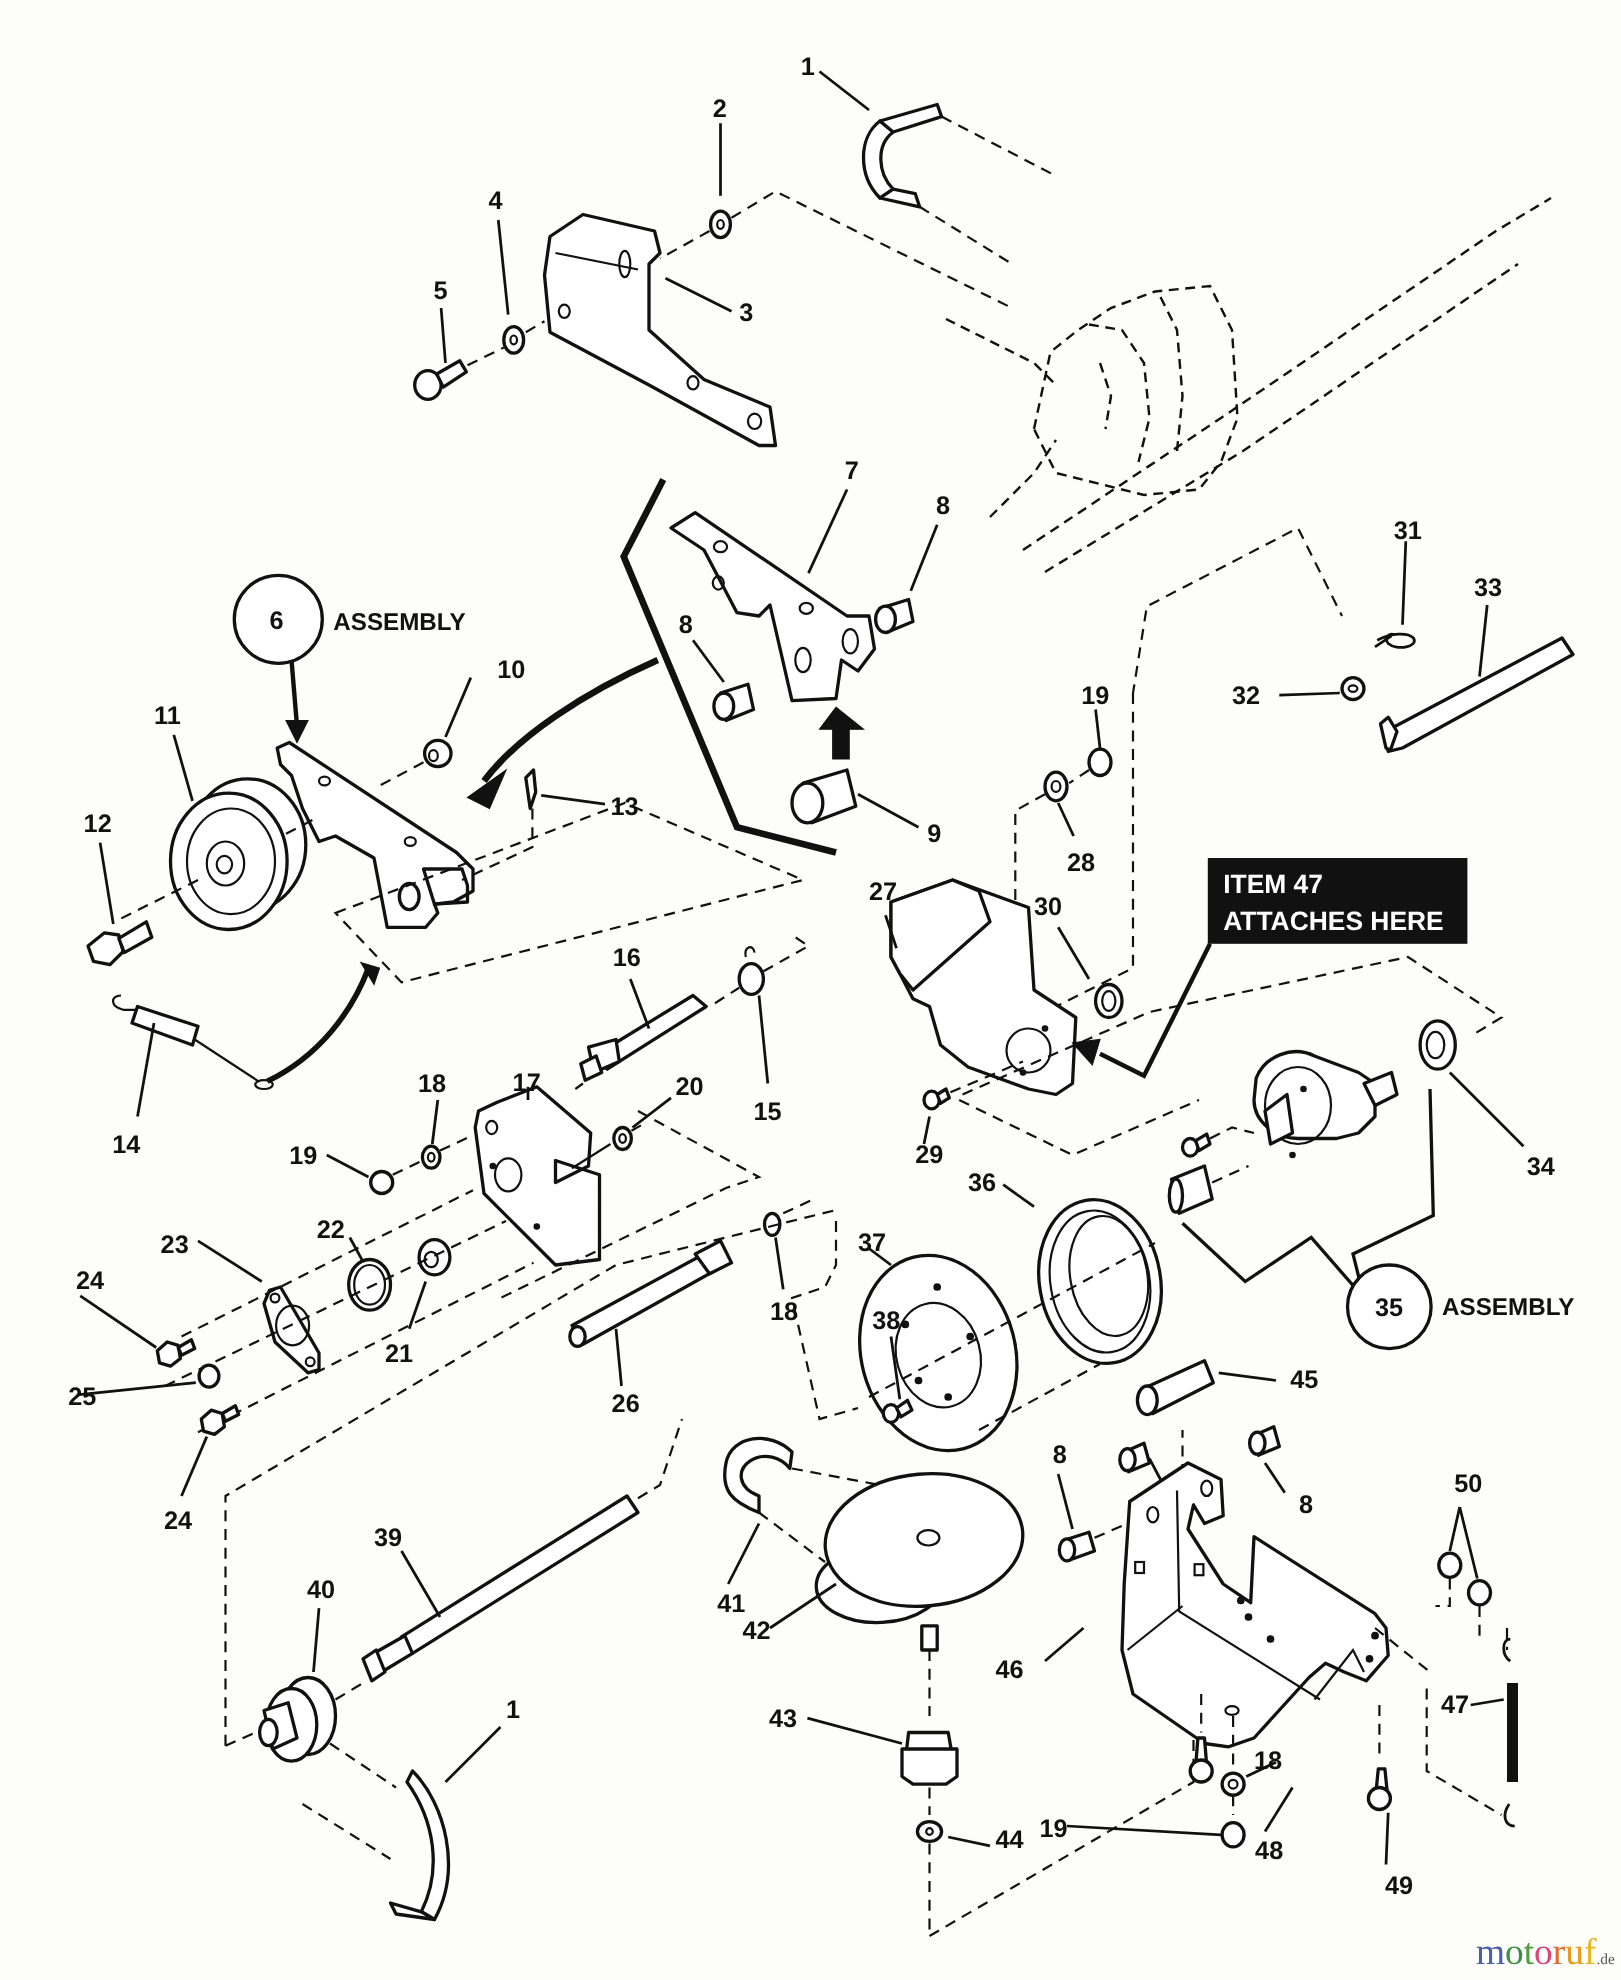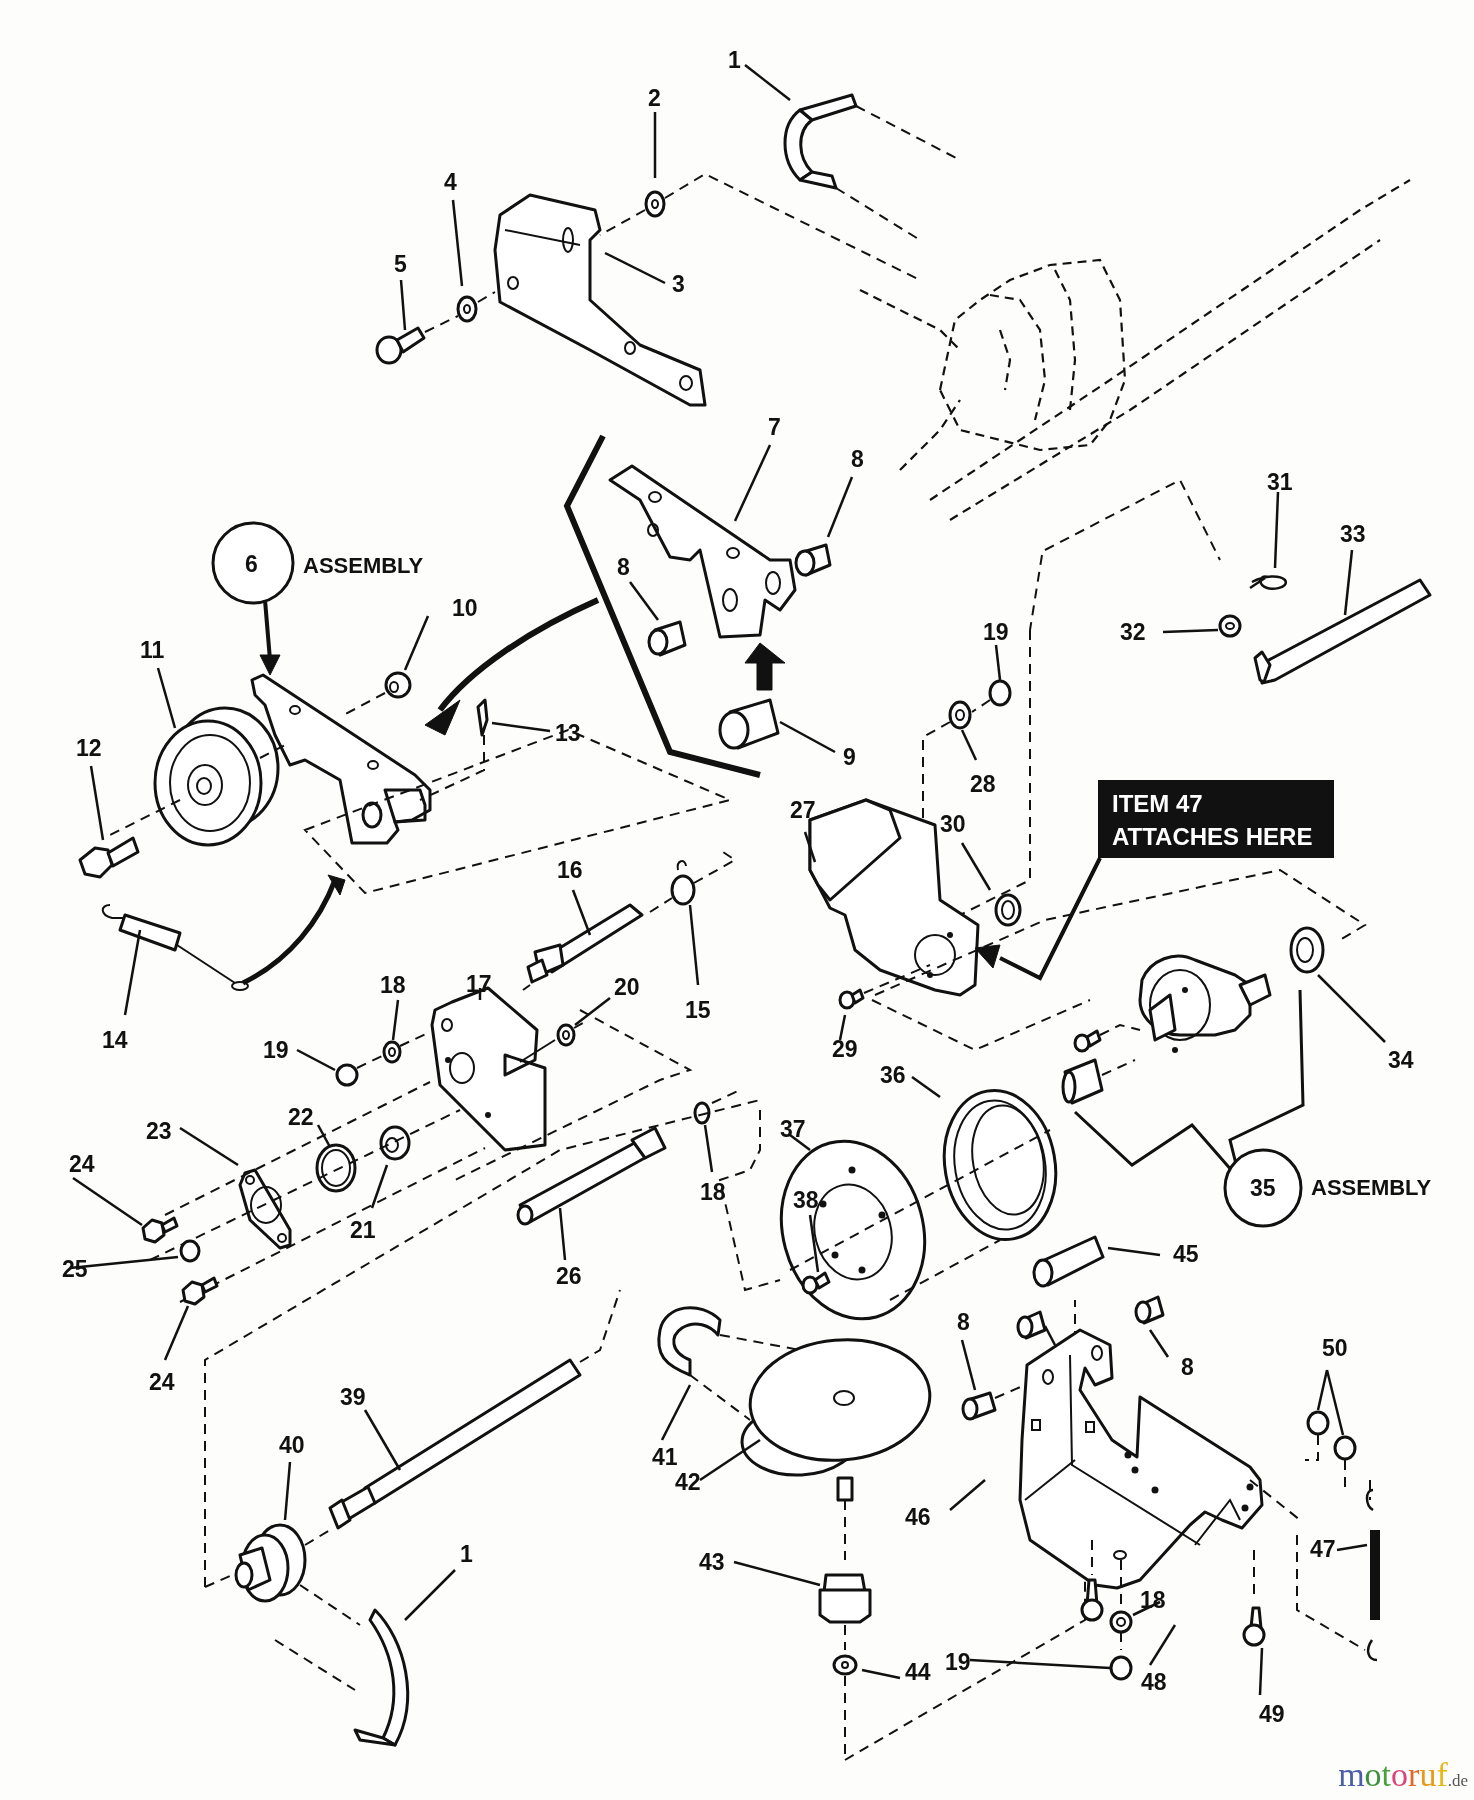--- a/index.html
+++ b/index.html
@@ -10,21 +10,21 @@
   .part { fill:#fff; stroke:#111; stroke-width:3; stroke-linejoin:round; }
   .thin { fill:none; stroke:#111; stroke-width:2; }
   .lead { fill:none; stroke:#111; stroke-width:2.5; }
   .dash { fill:none; stroke:#111; stroke-width:2; stroke-dasharray:10 7; }
   .ghost { fill:none; stroke:#111; stroke-width:2.2; stroke-dasharray:9 6; }
   .heavy { fill:none; stroke:#111; stroke-width:6; stroke-linejoin:miter; }
   .solid { fill:#111; stroke:#111; }
   .notebox-text { font-family:"Liberation Sans", sans-serif; font-weight:bold; font-size:24px; fill:#fff; }
   .wm { position:absolute; right:6px; bottom:6px; font-family:"Liberation Serif", serif; font-size:34px; letter-spacing:0px; }
   .wm span { display:inline-block; }
-  .wm .de { font-size:17px; color:#555; }
+  .wm .de { font-size:14px; color:#555; }
 </style>
 </head>
 <body>
 
 <svg id="diagram" viewBox="0 0 1474 1800" xmlns="http://www.w3.org/2000/svg">
 
   <g>
     <path class="ghost" d="M930 500 L1110 380 L1360 210 L1410 180"></path>
     <path class="ghost" d="M950 520 L1130 410 L1380 240"></path>
     <path class="ghost" d="M940 390 L955 320 L980 300 L1010 280 L1050 265 L1100 260 L1120 300 L1125 380 L1110 420 L1090 445 L1040 450 L1000 440 L960 430 Z"></path>

